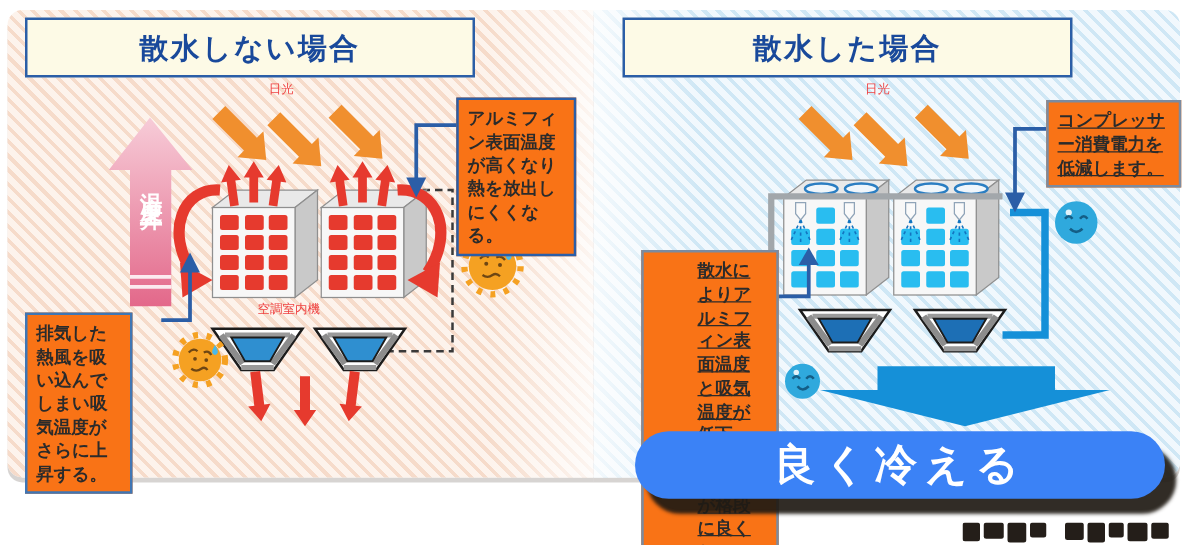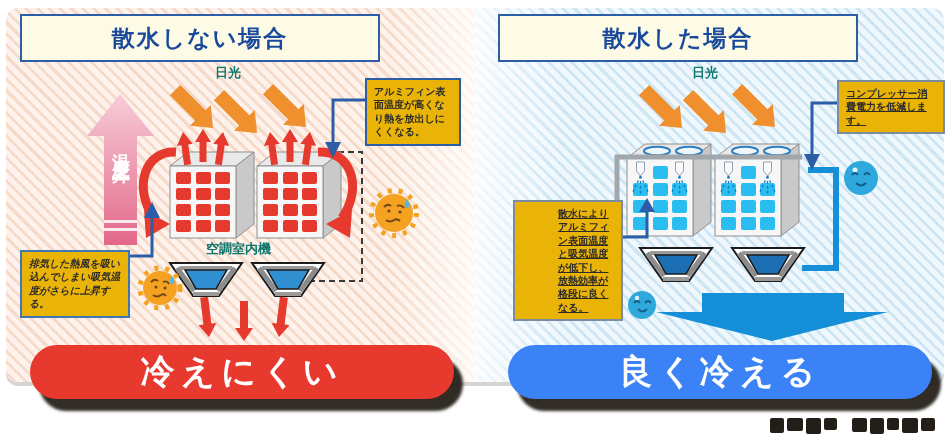--- a/index.html
+++ b/index.html
@@ -13,23 +13,23 @@
   .panel-left::after{content:"";position:absolute;inset:0;border-radius:inherit;
       background:linear-gradient(to right,rgba(255,255,255,0) 82%,rgba(255,255,255,.75));}
   .panel-right::after{content:"";position:absolute;inset:0;border-radius:inherit;
       background:linear-gradient(to left,rgba(255,255,255,0) 82%,rgba(255,255,255,.75));}
   .layer{position:absolute;left:0;top:0;pointer-events:none;}
   .title{position:absolute;top:14px;width:360px;height:48px;display:flex;align-items:center;
       justify-content:center;background:#fdfae6;border:2px solid #2b5ea7;box-sizing:border-box;
       font-size:23px;font-weight:700;color:#19499b;letter-spacing:2px;z-index:5;}
   .title-left{left:20px;}
   .title-right{left:498px;}
-  .lbl{position:absolute;font-weight:700;color:#0f766e;font-size:13px;z-index:5;}
-  .note{position:absolute;background:#eab308;box-sizing:border-box;padding:5px 7px;
-      font-size:10px;line-height:1.34;font-weight:700;color:#2b2b2b;z-index:6;}
+  .lbl{position:absolute;font-weight:400;color:#ef4444;font-size:10px;z-index:5;}
+  .note{position:absolute;background:#f97316;box-sizing:border-box;padding:5px 7px;
+      font-size:14px;line-height:1.34;font-weight:700;color:#2b2b2b;z-index:6;}
   .note-navy{border:2px solid #2b5ea7;}
   .note-blue{border:2px solid #3f76b5;}
   .note-gray{border:2px solid #7b8ba0;text-decoration:underline;}
   .vtext{position:absolute;writing-mode:vertical-rl;text-orientation:upright;
       font-size:18px;font-weight:700;color:#fff;letter-spacing:4px;z-index:4;}
   .banner{position:absolute;top:345px;width:424px;height:54px;border-radius:27px;
       display:flex;align-items:center;justify-content:center;color:#fff;font-size:34px;
       font-weight:700;letter-spacing:6px;z-index:7;
       box-shadow:9px 12px 3px rgba(32,26,20,.92);}
   .banner-left{left:30px;background:#e8392f;}
@@ -302,27 +302,26 @@
 
   <div class="lbl" style="left:215px;top:64px;">日光</div>
   <div class="lbl" style="left:692px;top:64px;">日光</div>
 
   <div class="vtext" style="left:109px;top:140px;">温度上昇</div>
 
   <div class="lbl" style="left:206px;top:240px;">空調室内機</div>
 
   <div class="note note-navy" style="left:365px;top:78px;width:96px;">アルミフィン表面温度が高くなり熱を放出しにくくなる。</div>
 
-  <div class="note note-blue" style="left:20px;top:250px;width:110px;font-style:italic;">排気した熱風を吸い込んでしまい吸気温度がさらに上昇する。</div>
+  <div class="note note-blue" style="left:20px;top:250px;width:86px;">排気した熱風を吸い込んでしまい吸気温度がさらに上昇する。</div>
 
   <div class="note note-gray" style="left:837px;top:80px;width:108px;">コンプレッサー消費電力を低減します。</div>
 
   <div class="note note-gray" style="left:513px;top:200px;width:110px;padding-left:43px;">散水によりアルミフィン表面温度と吸気温度が低下し、放熱効率が格段に良くなる。</div>
 
-  <div class="banner banner-left">冷えにくい</div>
   <div class="banner banner-right">良く冷える</div>
 
   <div class="caption">
     <span class="cb" style="width:14px;height:15px;"></span>
     <span class="cb" style="width:16px;height:13px;"></span>
     <span class="cb" style="width:15px;height:16px;"></span>
     <span class="cb" style="width:13px;height:12px;"></span>
     <span class="gap"></span>
     <span class="cb" style="width:15px;height:14px;"></span>
     <span class="cb" style="width:14px;height:16px;"></span>

